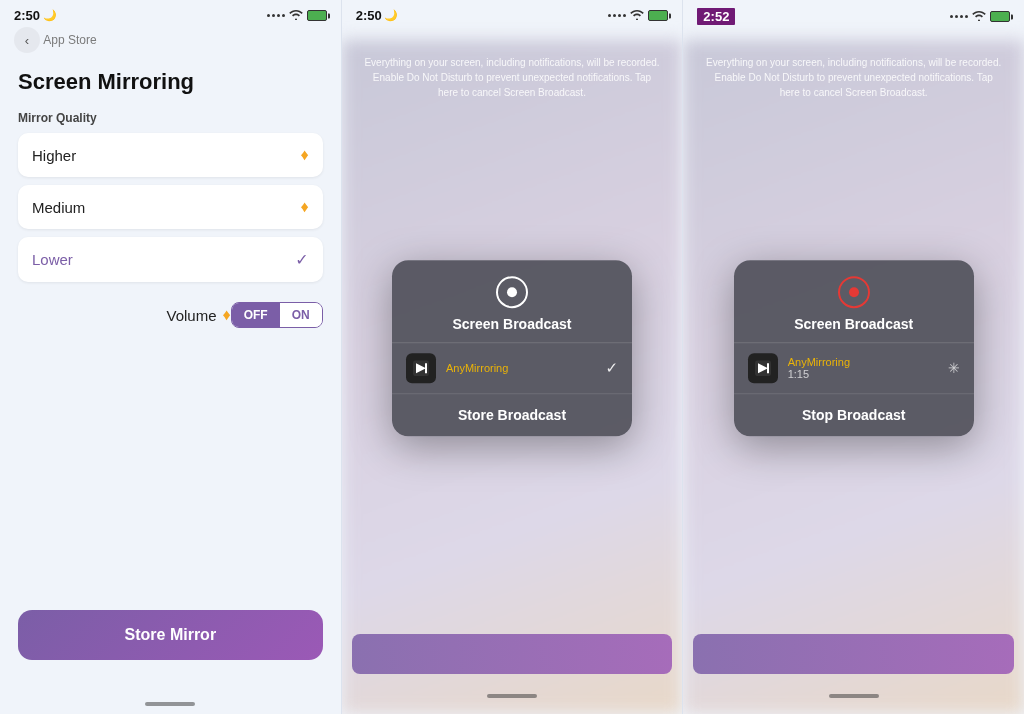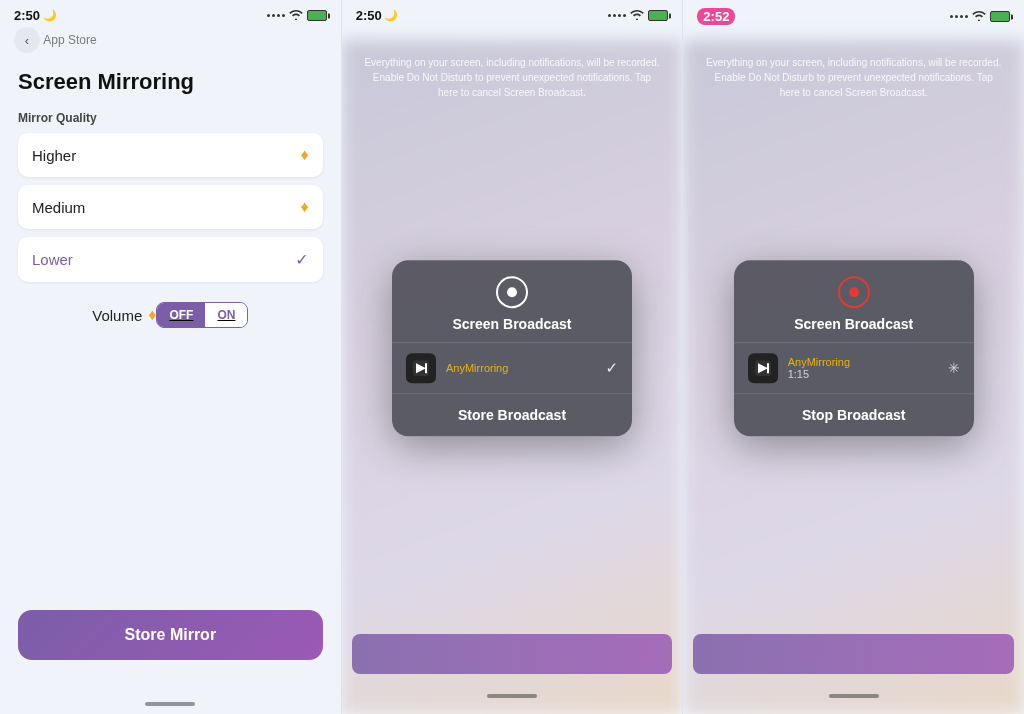--- a/index.html
+++ b/index.html
@@ -33,23 +33,23 @@
       justify-content: space-between;
       align-items: center;
       padding: 8px 14px 4px 14px;
       font-size: 12px;
       font-weight: 600;
     }
     .status-left { display: flex; align-items: center; gap: 3px; }
     .status-right { display: flex; align-items: center; gap: 4px; }
     .status-time { font-size: 13px; font-weight: 700; color: #111; }
     .status-time.red-badge {
-      background: #ec4899;
+      background: #701a75;
       color: white;
-      border-radius: 8px;
+      border-radius: 1px;
       padding: 1px 6px;
     }
     .wifi-icon { font-size: 11px; color: #333; }
     .battery-icon {
       display: inline-block;
       width: 20px;
       height: 11px;
       border: 1.5px solid #333;
       border-radius: 2px;
       position: relative;
@@ -121,36 +121,35 @@
       font-size: 15px;
       color: #222;
     }
     .quality-label.selected { color: #7b5ea7; }
     .diamond-icon { color: #f5a623; font-size: 16px; }
     .check-icon { color: #7b5ea7; font-size: 16px; }
 
     .volume-row {
       display: flex;
       align-items: center;
-      justify-content: center;
+      justify-content: flex-end;
       padding: 12px 0;
     }
     .volume-label {
       font-size: 15px;
       color: #222;
       display: flex;
       align-items: center;
       gap: 6px;
     }
     .toggle-group {
       display: flex;
       border-radius: 8px;
       overflow: hidden;
       border: 1px solid #7b5ea7;
-      text-decoration: underline;
     }
     .toggle-btn {
       padding: 5px 12px;
       font-size: 12px;
       font-weight: 600;
       cursor: pointer;
     }
     .toggle-btn.active { background: #7b5ea7; color: white; }
     .toggle-btn.inactive { background: white; color: #7b5ea7; }
 

